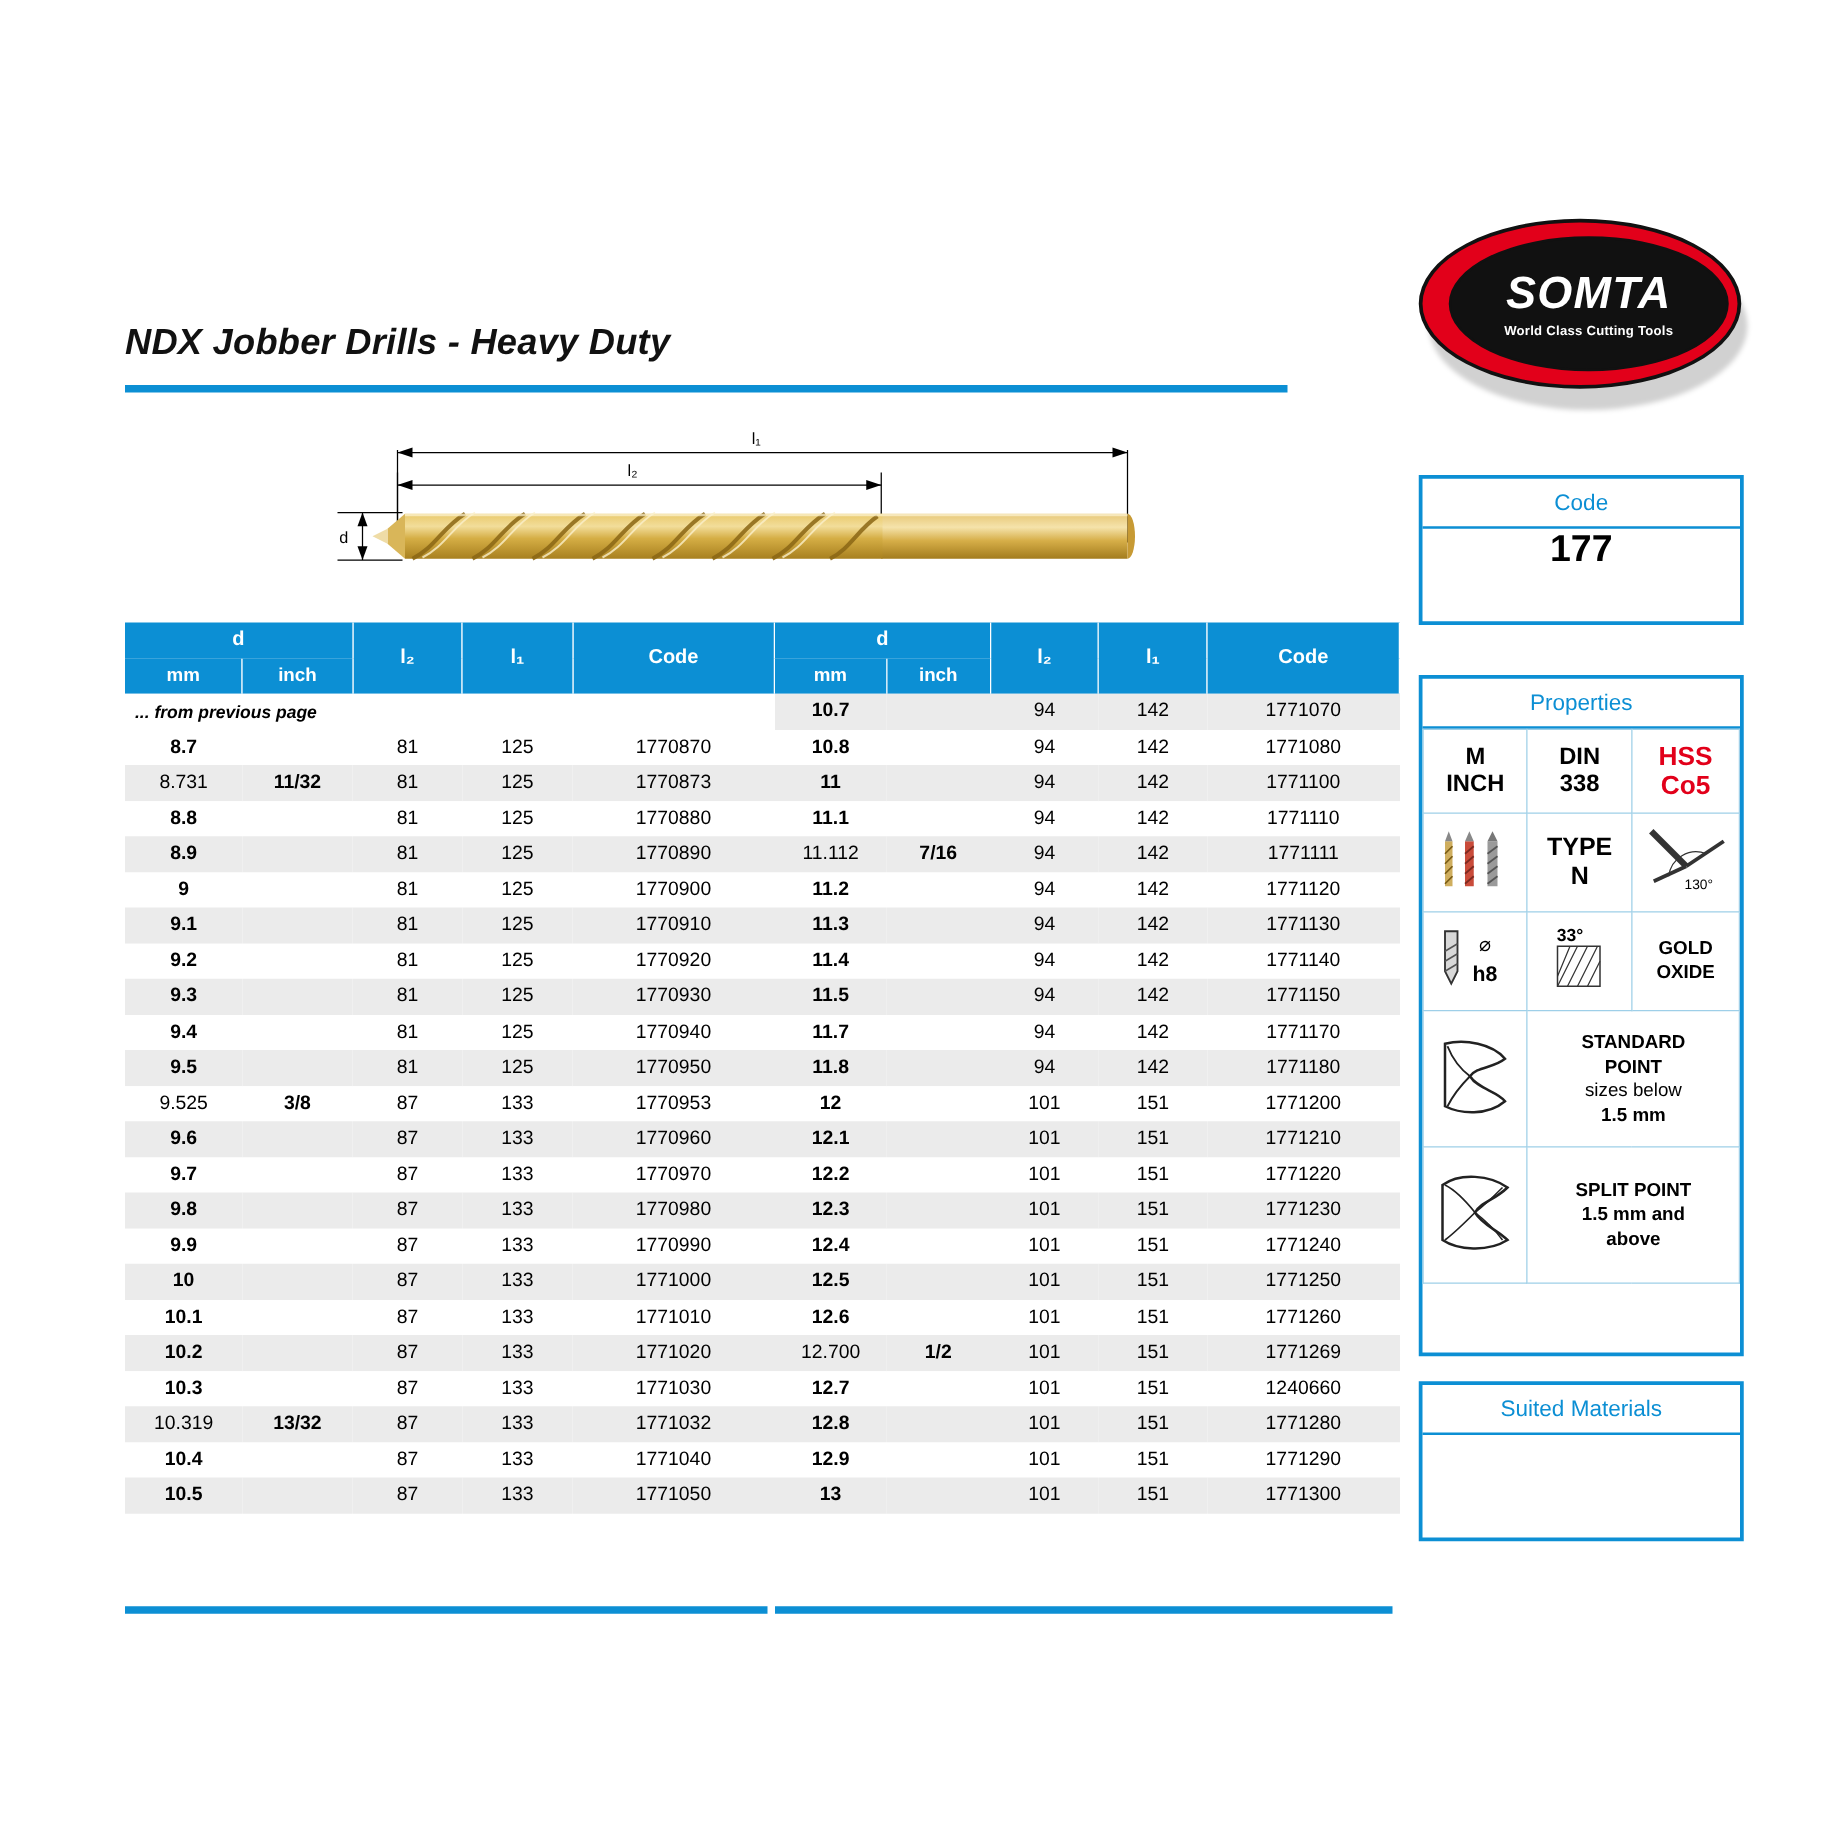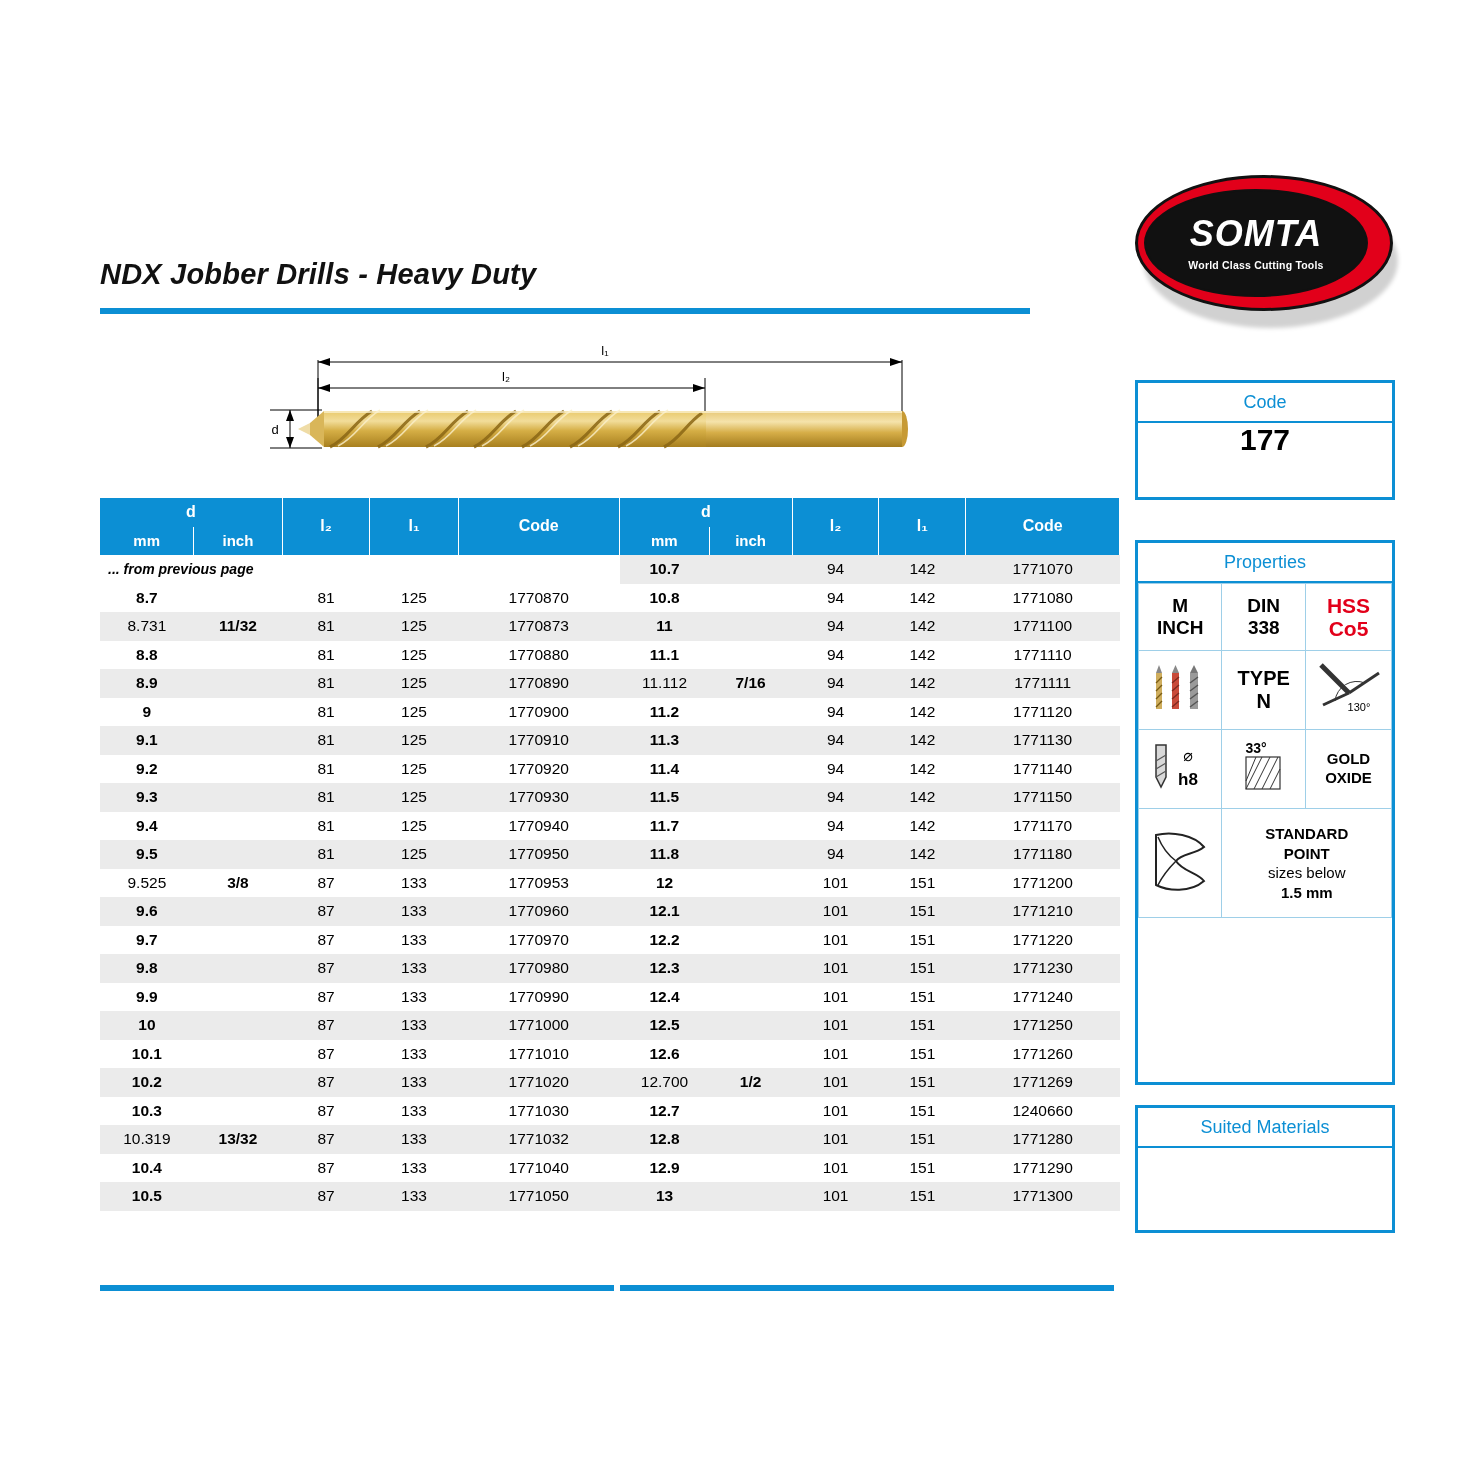--- a/index.html
+++ b/index.html
@@ -56,21 +56,21 @@
     position: absolute;
     left: 0; top: 0;
     width: 258px; height: 136px;
     border-radius: 50%;
     background: #e2001a;
     border: 3px solid #111;
     box-sizing: border-box;
   }
   #logo-inner {
     position: absolute;
-    left: 9px; top: 14px;
+    left: 24px; top: 14px;
     width: 224px; height: 108px;
     border-radius: 50%;
     background: #111;
     border: 2px solid #111;
     box-sizing: border-box;
     display: flex;
     flex-direction: column;
     align-items: center;
     justify-content: center;
   }
@@ -721,19 +721,35 @@
           <path d="M34,36 C26,44 20,52 16,60" stroke="#222" stroke-width="1.5" fill="none"></path>
         </svg>
       </td>
       <td colspan="2" class="p-std">
         <div>STANDARD</div>
         <div>POINT</div>
         <div class="small">sizes below</div>
         <div>1.5 mm</div>
       </td>
     </tr>
+    <tr>
+      <td style="height:100px">
+        <svg width="76" height="72" viewBox="0 0 76 72">
+          <path d="M12,14 C26,4 50,6 64,16 C54,26 42,28 38,36 C44,46 56,50 64,58 C48,68 24,66 12,58 Z" fill="#fff" stroke="#222" stroke-width="2"></path>
+          <path d="M38,36 C30,26 22,18 14,14" stroke="#222" stroke-width="1.4" fill="none"></path>
+          <path d="M38,36 C30,44 22,52 14,58" stroke="#222" stroke-width="1.4" fill="none"></path>
+          <path d="M38,36 C46,30 54,22 60,16" stroke="#222" stroke-width="1.2" fill="none"></path>
+          <path d="M38,36 C46,42 54,50 60,58" stroke="#222" stroke-width="1.2" fill="none"></path>
+        </svg>
+      </td>
+      <td colspan="2" class="p-split">
+        <div>SPLIT POINT</div>
+        <div>1.5 mm and</div>
+        <div>above</div>
+      </td>
+    </tr>
   </tbody>
     </table>
 </div>
 
 <div class="panel" id="panel-mat">
   <div class="panel-head">Suited Materials</div>
 </div>
 
 </body></html>

